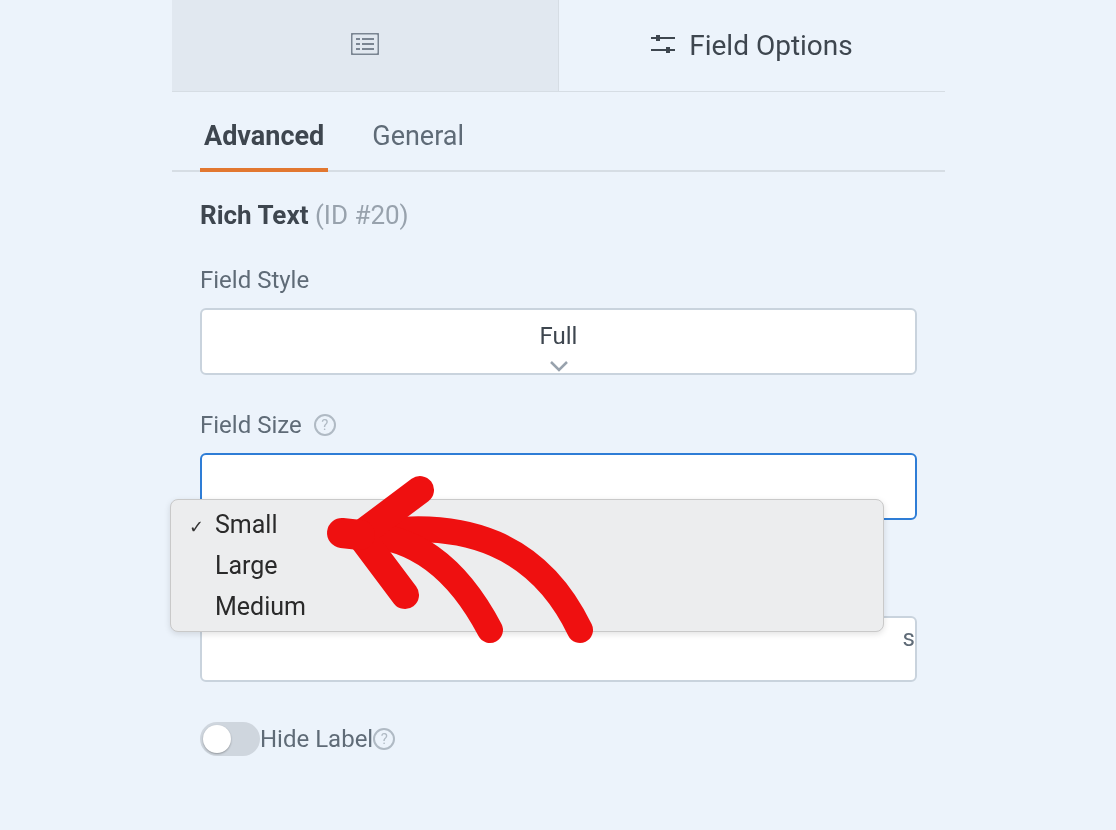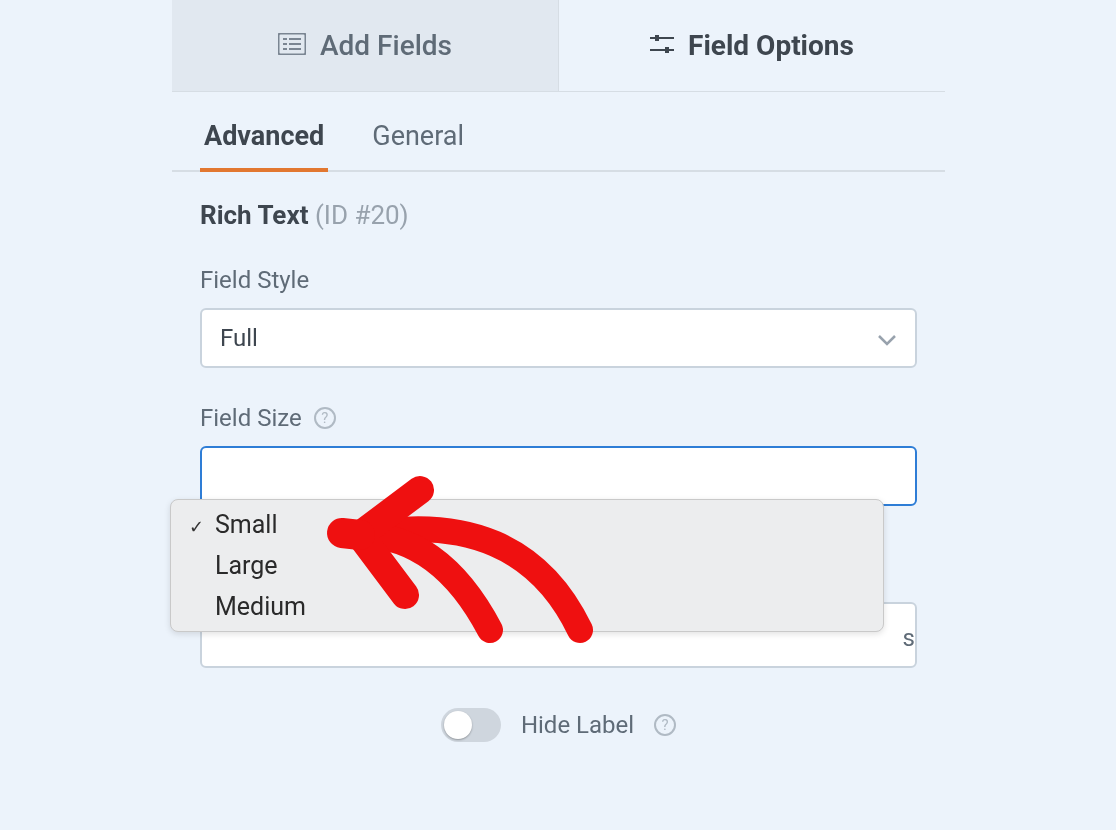--- a/index.html
+++ b/index.html
@@ -1,38 +1,38 @@
 <!DOCTYPE html>
 <html><head>
   <meta charset="utf-8">
   <style>
     *{margin:0;padding:0;box-sizing:border-box;}
     body{font-family:-apple-system,BlinkMacSystemFont,"Segoe UI",Roboto,sans-serif;background:#ecf3fb;width:1116px;height:830px;overflow:hidden;position:relative;}
     .panel{position:absolute;left:172px;top:0;width:773px;height:830px;background:#ecf3fb;}
     .primary-tabs{display:flex;height:92px;border-bottom:1px solid #d6dde4;}
-    .ptab{flex:1;display:flex;align-items:center;justify-content:center;gap:14px;font-size:28px;font-weight:700;color:#3e464f;cursor:pointer;}
+    .ptab{flex:1;display:flex;align-items:center;justify-content:center;gap:14px;font-size:28px;font-weight:400;color:#3e464f;cursor:pointer;}
     .ptab.inactive{background:#e1e8f0;color:#5f6b77;font-weight:500;border-right:1px solid #d6dde4;}
     .secondary-tabs{display:flex;gap:40px;padding:0 28px;border-bottom:2px solid #d6dde4;margin-top:14px;}
     .stab{font-size:27px;color:#5f6b77;padding:14px 4px 18px;cursor:pointer;position:relative;}
     .stab.active{font-weight:700;color:#3e464f;}
     .underline{position:absolute;left:0;right:0;bottom:-2px;height:4px;background:#e27730;}
     .content{padding:28px 28px 0;}
     .heading{font-size:26px;font-weight:700;color:#3e464f;margin-bottom:36px;}
     .heading .id{font-weight:400;color:#98a2ad;}
     .label{font-size:24px;color:#5f6b77;margin-bottom:14px;display:flex;align-items:center;gap:12px;margin-top:8px;}
-    .select{display:flex;align-items:center;justify-content:space-between;background:#fff;border:2px solid #c9d3dd;border-radius:6px;height:60px;padding:12px 18px;font-size:24px;color:#3e464f;cursor:pointer;margin-bottom:36px;}
+    .select{display:flex;align-items:center;justify-content:space-between;background:#fff;border:2px solid #c9d3dd;border-radius:6px;height:67px;padding:12px 18px;font-size:24px;color:#3e464f;cursor:pointer;margin-bottom:36px;flex-direction:column;}
     .select.active{border:2px solid #2e7dd6;}
     .select .val{color:#3e464f;}
     .chev{color:#98a2ad;}
     .dropdown{position:absolute;background:#ecedee;border:1px solid #c9c9c9;left:-2px;top:499px;width:714px;border-radius:8px;padding:4px 0;z-index:5;box-shadow:0 2px 6px rgba(0,0,0,0.12);}
     .option{position:relative;font-size:25px;color:#2a2a2a;padding:6px 20px 6px 44px;cursor:pointer;}
     .check{position:absolute;left:18px;top:12px;font-size:18px;color:#333;}
     .inputbox{background:#fff;border:2px solid #c9d3dd;border-radius:6px;height:66px;margin-bottom:40px;}
     .hidden-letter{position:absolute;right:30px;top:624px;font-size:24px;color:#5f6b77;}
-    .toggle-row{display:flex;align-items:center;gap:20px;justify-content:center;}
+    .toggle-row{display:flex;align-items:center;}
     .toggle{width:60px;height:34px;border-radius:20px;background:#cfd6de;position:relative;cursor:pointer;}
     .knob{position:absolute;left:3px;top:3px;width:28px;height:28px;border-radius:50%;background:#fff;box-shadow:0 1px 2px rgba(0,0,0,0.3);}
     .toggle-label{font-size:24px;color:#5f6b77;}
     .help{width:22px;height:22px;border-radius:50%;border:2px solid #b0bac4;color:#b0bac4;font-size:15px;display:inline-flex;align-items:center;justify-content:center;cursor:pointer;}
     .spacer-field-size{height:96px;}
     .arrow-annotation{position:absolute;left:290px;top:475px;pointer-events:none;z-index:6;}
   </style>
 </head>
 <body>
 
@@ -43,21 +43,20 @@
         <svg width="28" height="22" viewBox="0 0 28 22">
             <rect x="0.5" y="0.5" width="27" height="21" rx="2" fill="none" stroke="#7a8592" stroke-width="2"></rect>
             <line x1="5" y1="6" x2="9" y2="6" stroke="#7a8592" stroke-width="2"></line>
             <line x1="11" y1="6" x2="23" y2="6" stroke="#7a8592" stroke-width="2"></line>
             <line x1="5" y1="11" x2="9" y2="11" stroke="#7a8592" stroke-width="2"></line>
             <line x1="11" y1="11" x2="23" y2="11" stroke="#7a8592" stroke-width="2"></line>
             <line x1="5" y1="16" x2="9" y2="16" stroke="#7a8592" stroke-width="2"></line>
             <line x1="11" y1="16" x2="23" y2="16" stroke="#7a8592" stroke-width="2"></line>
           </svg>
       </span>
-      <span>Add Fields</span>
     </div>
     <div class="ptab">
       <span>
         <svg width="24" height="22" viewBox="0 0 24 22">
             <line x1="0" y1="5" x2="24" y2="5" stroke="#3e464f" stroke-width="2"></line>
             <rect x="5" y="2" width="4" height="6" fill="#3e464f"></rect>
             <line x1="0" y1="17" x2="24" y2="17" stroke="#3e464f" stroke-width="2"></line>
             <rect x="15" y="14" width="4" height="6" fill="#3e464f"></rect>
           </svg>
       </span>

